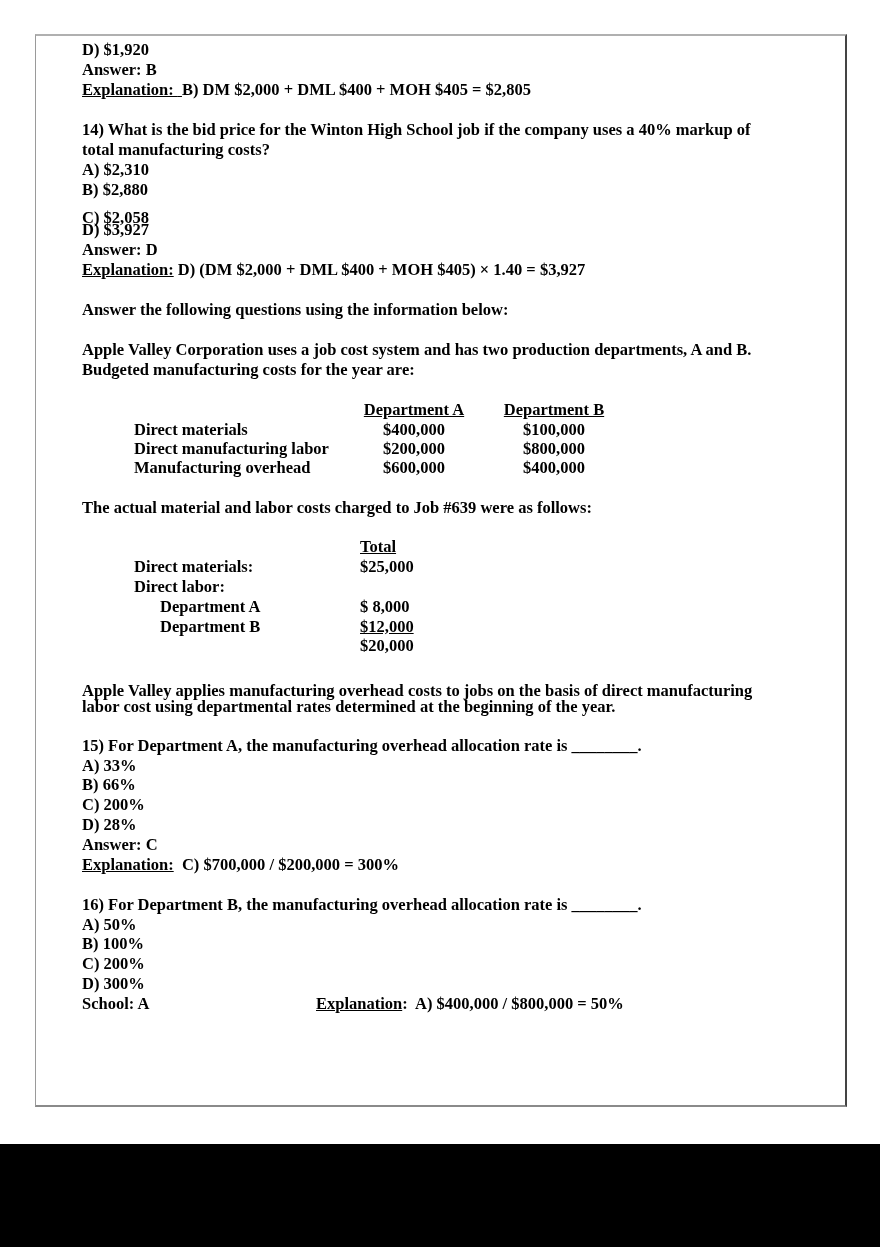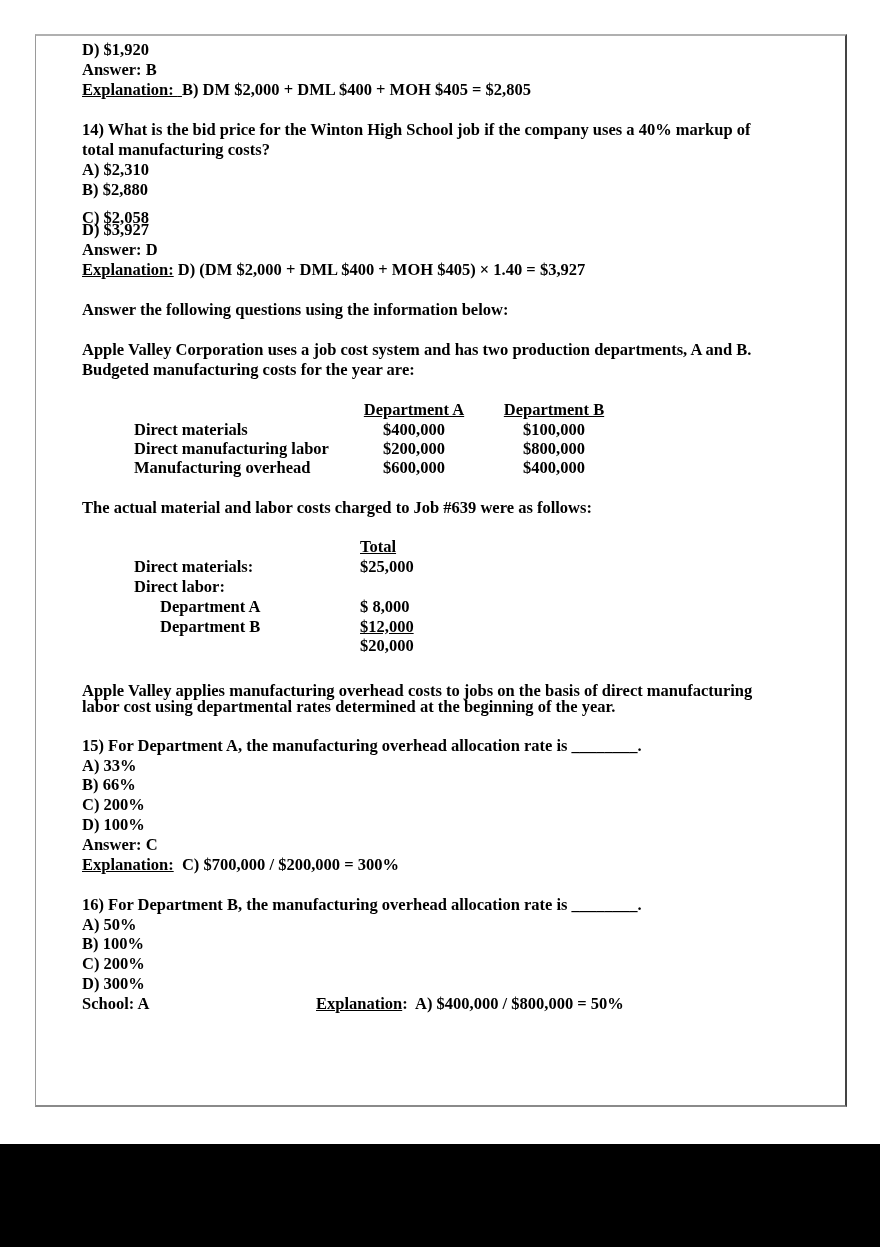--- a/index.html
+++ b/index.html
@@ -79,21 +79,21 @@
   <div class="abs r" style="top:636px;left:360px;width:86px">$20,000</div>
 </div>
 
 <div class="line" style="top:681px">Apple Valley applies manufacturing overhead costs to jobs on the basis of direct manufacturing</div>
 <div class="line" style="top:697px">labor cost using departmental rates determined at the beginning of the year.</div>
 
 <div class="line" style="top:736px">15) For Department A, the manufacturing overhead allocation rate is ________.</div>
 <div class="line" style="top:756px">A) 33%</div>
 <div class="line" style="top:775px">B) 66%</div>
 <div class="line" style="top:795px">C) 200%</div>
-<div class="line" style="top:815px">D) 100%</div>
+<div class="line" style="top:815px">D) 28%</div>
 <div class="line" style="top:835px">Answer:  C</div>
 <div class="line" style="top:855px"><span class="u">Explanation:</span><span style="white-space:pre">  C) $700,000 / $200,000 = 300%</span></div>
 
 <div class="line" style="top:895px">16) For Department B, the manufacturing overhead allocation rate is ________.</div>
 <div class="line" style="top:915px">A) 50%</div>
 <div class="line" style="top:934px">B) 100%</div>
 <div class="line" style="top:954px">C) 200%</div>
 <div class="line" style="top:974px">D) 300%</div>
 <div class="line" style="top:994px">School:  A</div>
 <div class="abs" style="top:994px;left:316px"><span class="u">Explanation</span><span style="white-space:pre">:  A) $400,000 / $800,000 = 50%</span></div>

